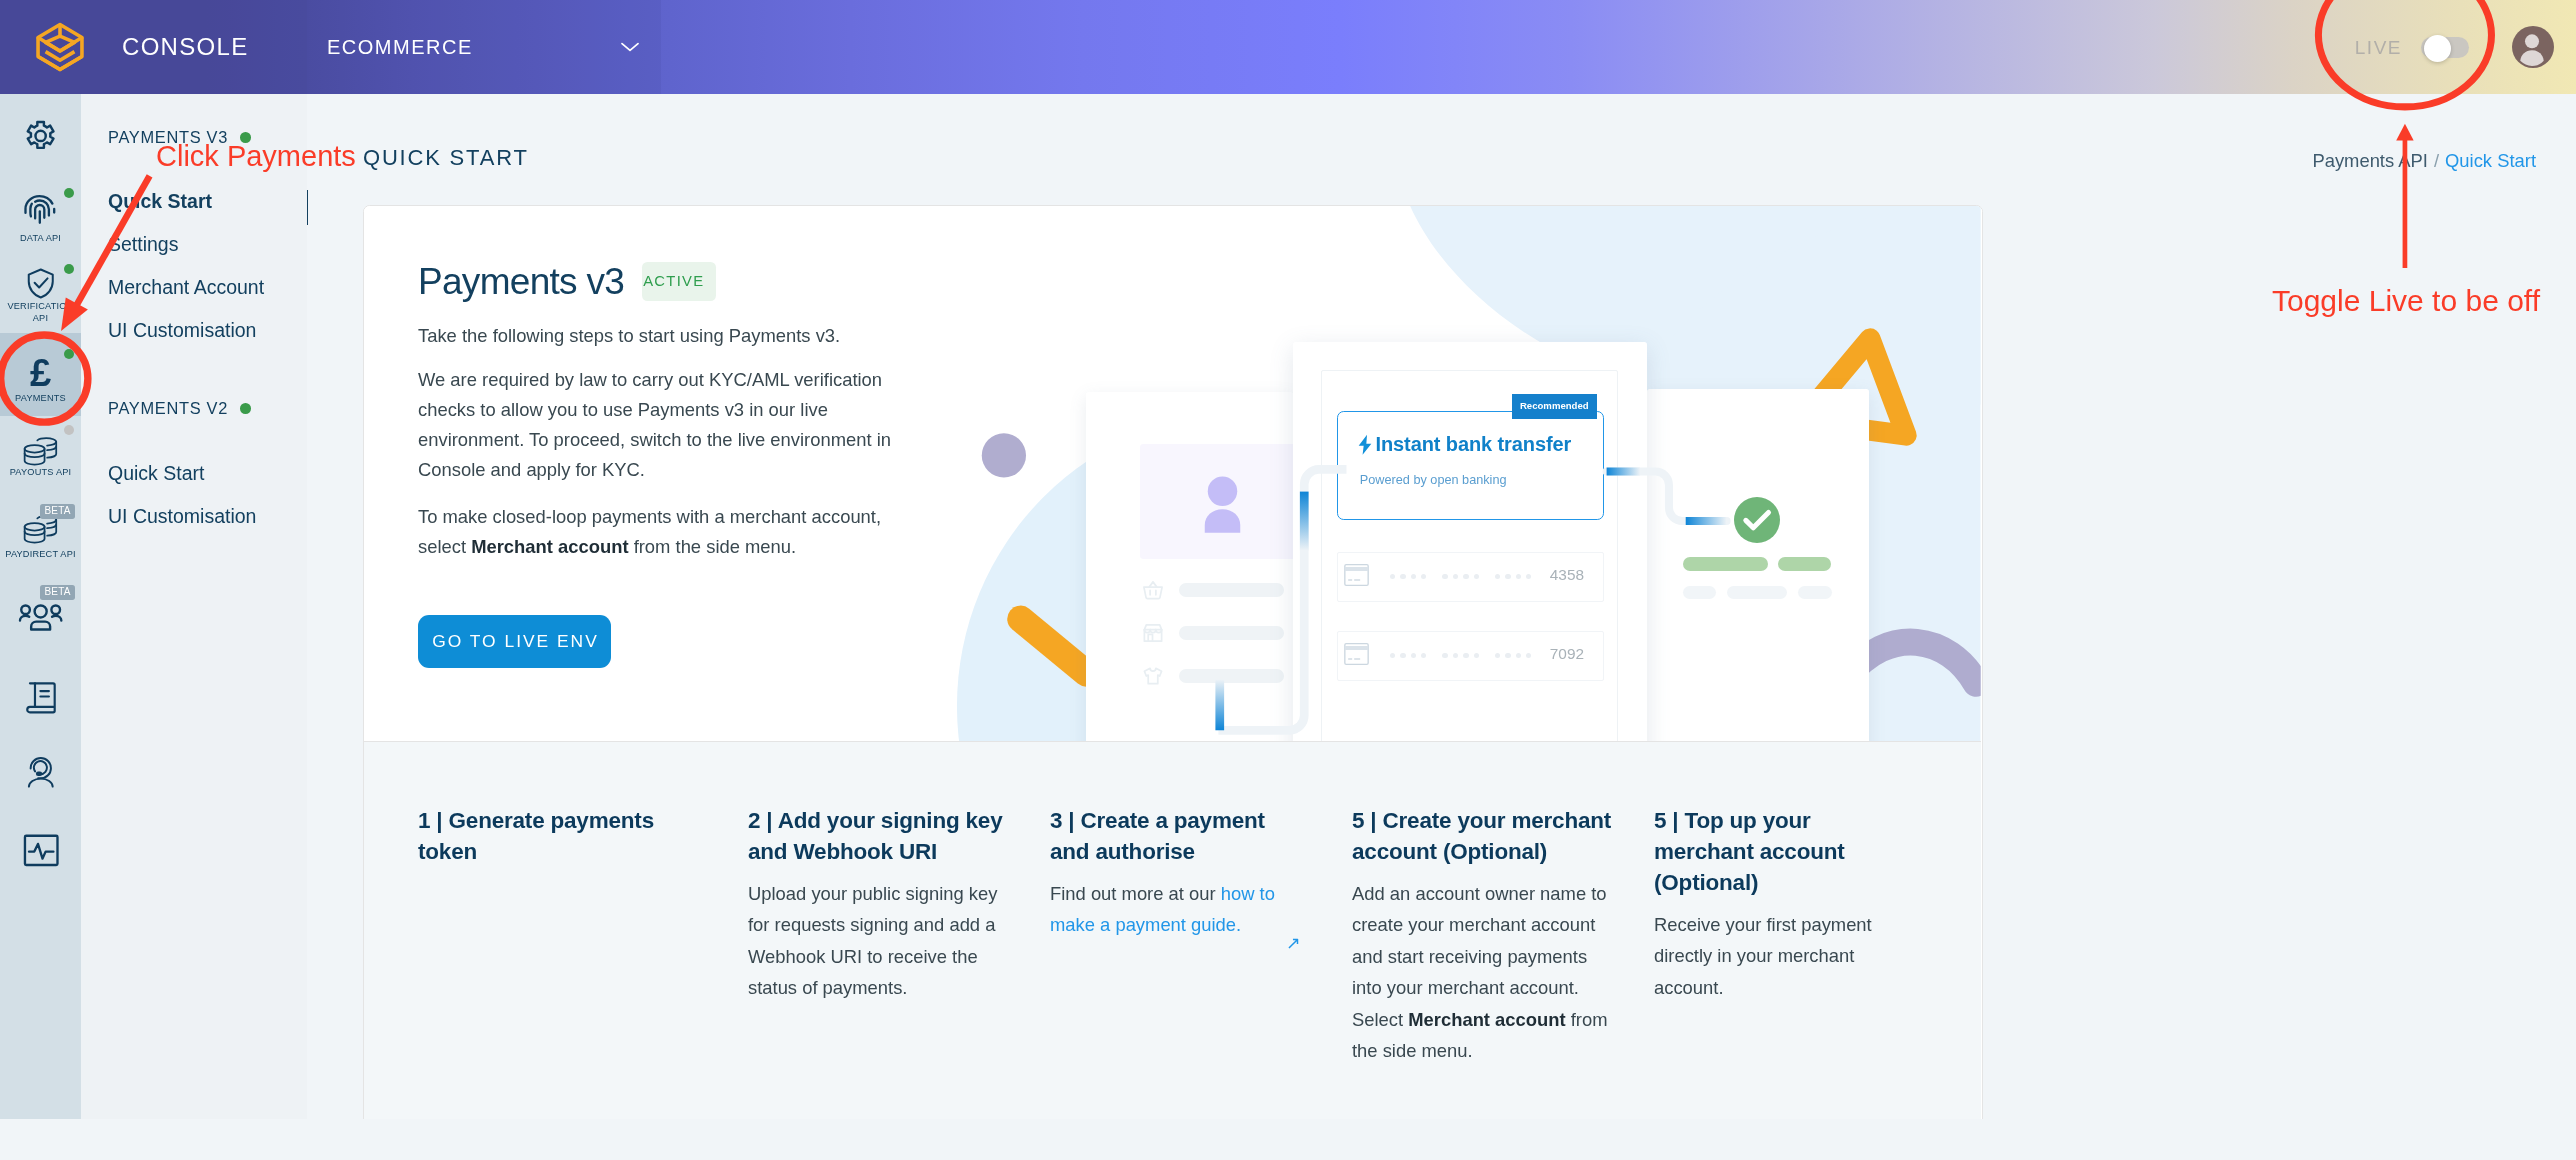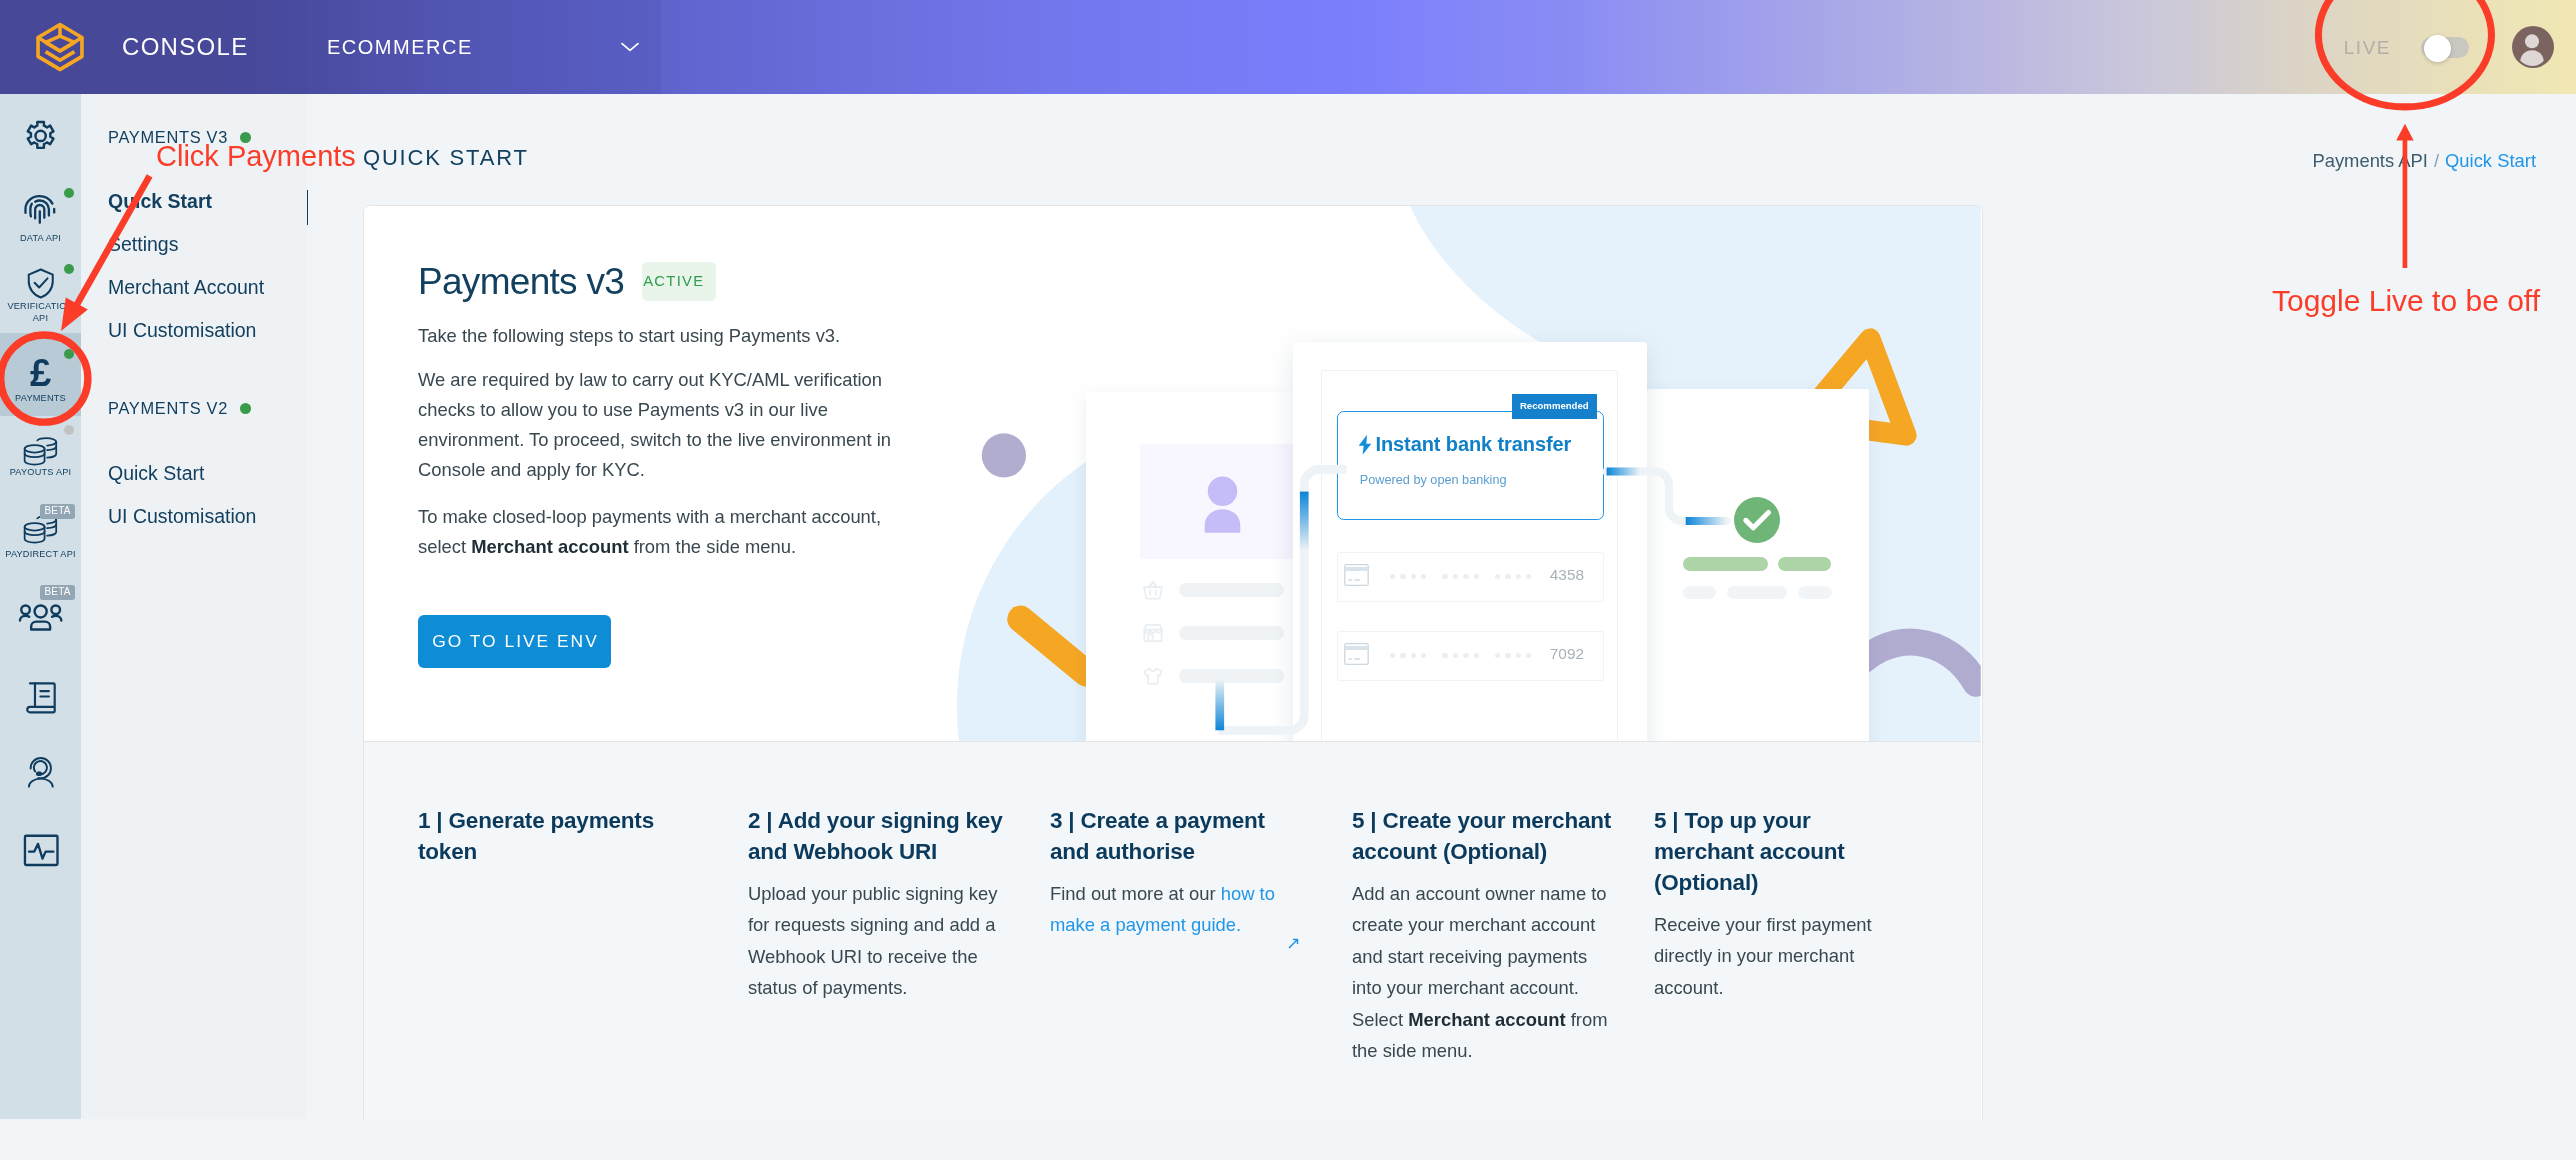--- a/index.html
+++ b/index.html
@@ -15,21 +15,21 @@
 .brand{position:absolute;left:0;top:0;display:flex;align-items:center;height:94px;width:307px;
   background:rgba(20,20,66,0.08)}
 .brand-logo{width:52px;height:52px;margin-left:34px;flex:0 0 auto}
 .brand-title{color:#fff;font-size:24px;letter-spacing:1.3px;font-weight:400;white-space:nowrap;
   margin-left:36px;line-height:1}
 .env-tab{position:absolute;left:307px;top:0;display:flex;align-items:center;height:94px;
   background:rgba(20,20,66,0.055);width:354px;justify-content:space-between;padding:0 21px 0 20px}
 .env-name{color:#fff;font-size:20px;letter-spacing:1.5px;font-weight:400;white-space:nowrap;line-height:1}
 .env-caret{color:#fff;display:flex;align-items:center}
 .header-right{position:absolute;right:0;top:0;height:94px;display:flex;align-items:center;padding-right:22px}
-.live-label{font-size:19px;letter-spacing:1.5px;color:#b2afa9;margin-right:30px;line-height:1}
+.live-label{font-size:19px;letter-spacing:1.5px;color:#b2afa9;margin-right:19px;line-height:1}
 .toggle{width:48px;height:21px;border-radius:10.7px;background:#cac7c1;position:relative;cursor:pointer}
 .toggle .knob{position:absolute;left:2.7px;top:-1.7px;width:27px;height:27px;border-radius:50%;
   background:#fff;box-shadow:0 1.3px 4px rgba(0,0,0,.2)}
 .avatar{width:42px;height:42px;border-radius:50%;background:#7b6460;margin-left:43px;
   overflow:hidden;position:relative;cursor:pointer;flex:0 0 auto}
 
 
 .rail{position:absolute;left:0;top:94px;width:81px;height:1067px;background:#d3dfe6;z-index:10}
 .rail-item{position:relative;width:81px;display:flex;flex-direction:column;align-items:center;
   cursor:pointer}
@@ -63,21 +63,21 @@
 .h1row{display:flex;align-items:center}
 .h1{font-size:37px;color:#13405f;font-weight:400;letter-spacing:-0.7px;line-height:1}
 .badge{margin-left:18px;background:#e9f4eb;color:#2f9e4e;font-size:14.8px;letter-spacing:1.3px;
   padding:0 12px 0 1px;height:39px;display:inline-flex;align-items:center;border-radius:5.4px;line-height:1}
 .p{font-size:18.4px;line-height:1.633;color:#394850;margin:0}
 .p1{margin-top:20px}
 .p2{margin-top:14px}
 .p3{margin-top:17px}
 .p b{color:#1f2d36;font-weight:bold}
 .btn{display:inline-flex;align-items:center;justify-content:center;margin-top:53px;background:#0e8dd6;color:#fff;font-size:17.4px;
-  letter-spacing:2px;width:193px;height:53px;padding-left:2px;border-radius:6px;cursor:pointer;line-height:1}
+  letter-spacing:2px;width:193px;height:53px;padding-left:2px;border-radius:11px;cursor:pointer;line-height:1}
 
 
 
 .illus-bg{position:absolute;left:0;top:0;z-index:1}
 .pipes{position:absolute;left:0;top:0;z-index:7;pointer-events:none;overflow:visible}
 .pipes-blue{position:absolute;left:0;top:0;z-index:7;pointer-events:none;overflow:visible}
 .ic{position:absolute;background:#fff;border-radius:2.7px;z-index:3}
 .ic-left{left:722px;top:186px;width:207px;height:382px;
   box-shadow:0 5.4px 17.4px rgba(90,115,140,.13)}
 .ic-right{left:1283px;top:183px;width:222px;height:376px;

